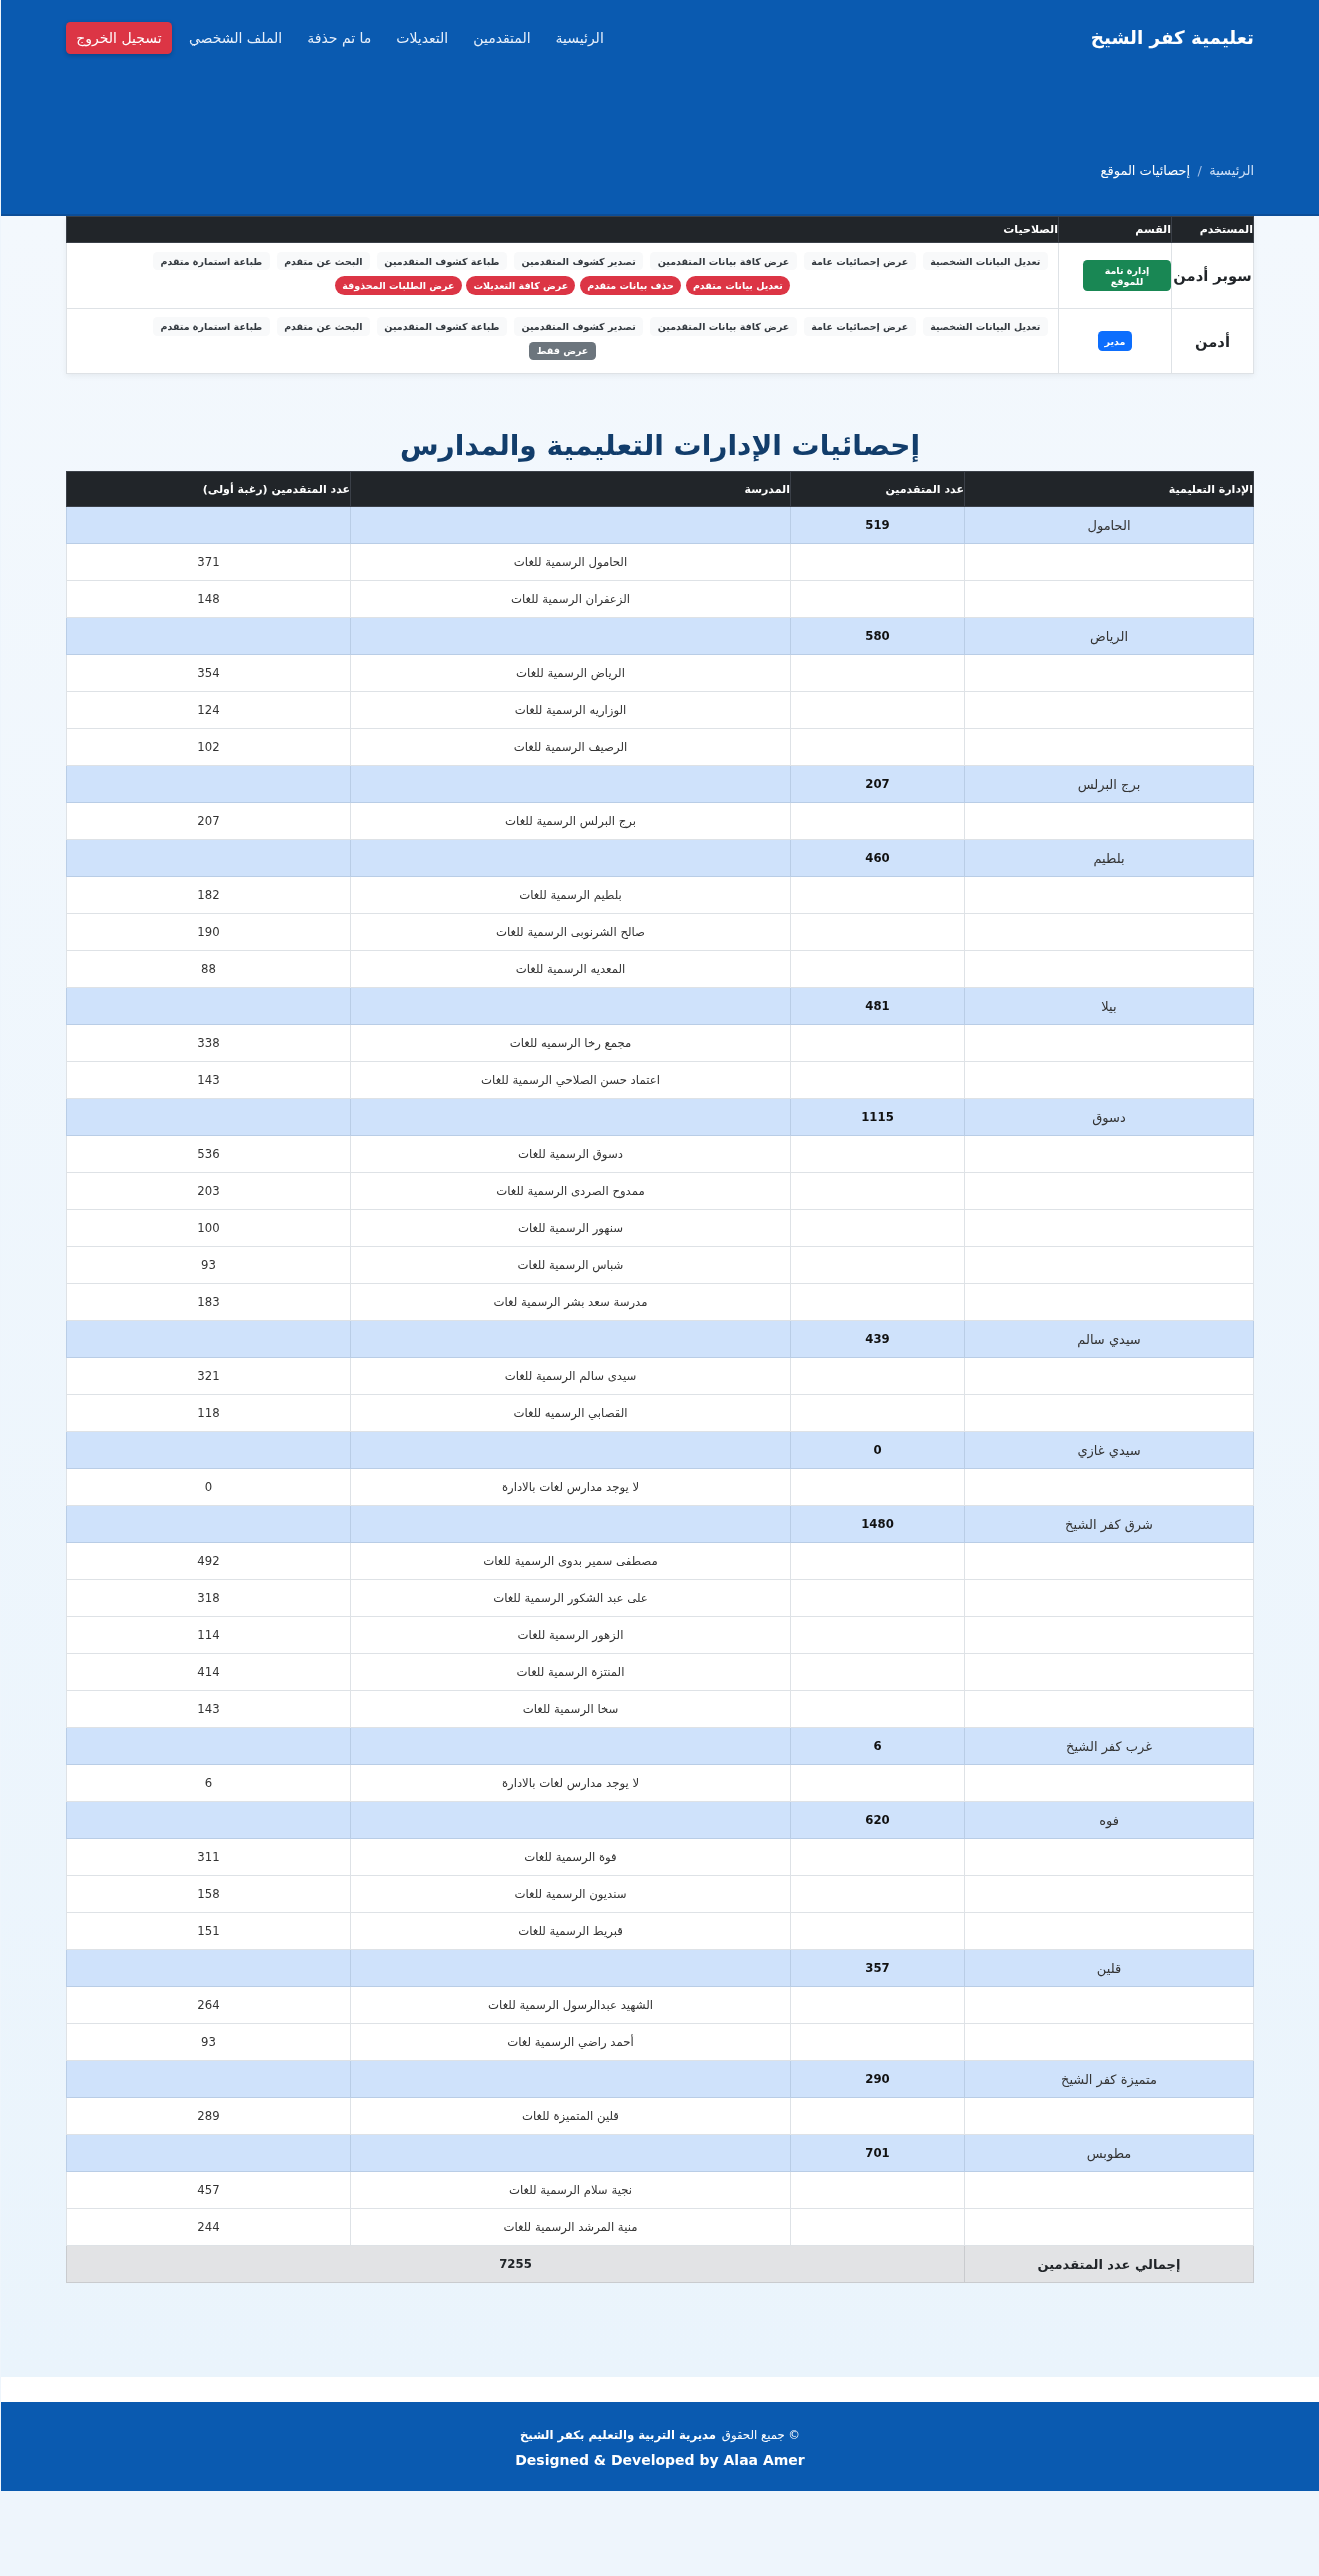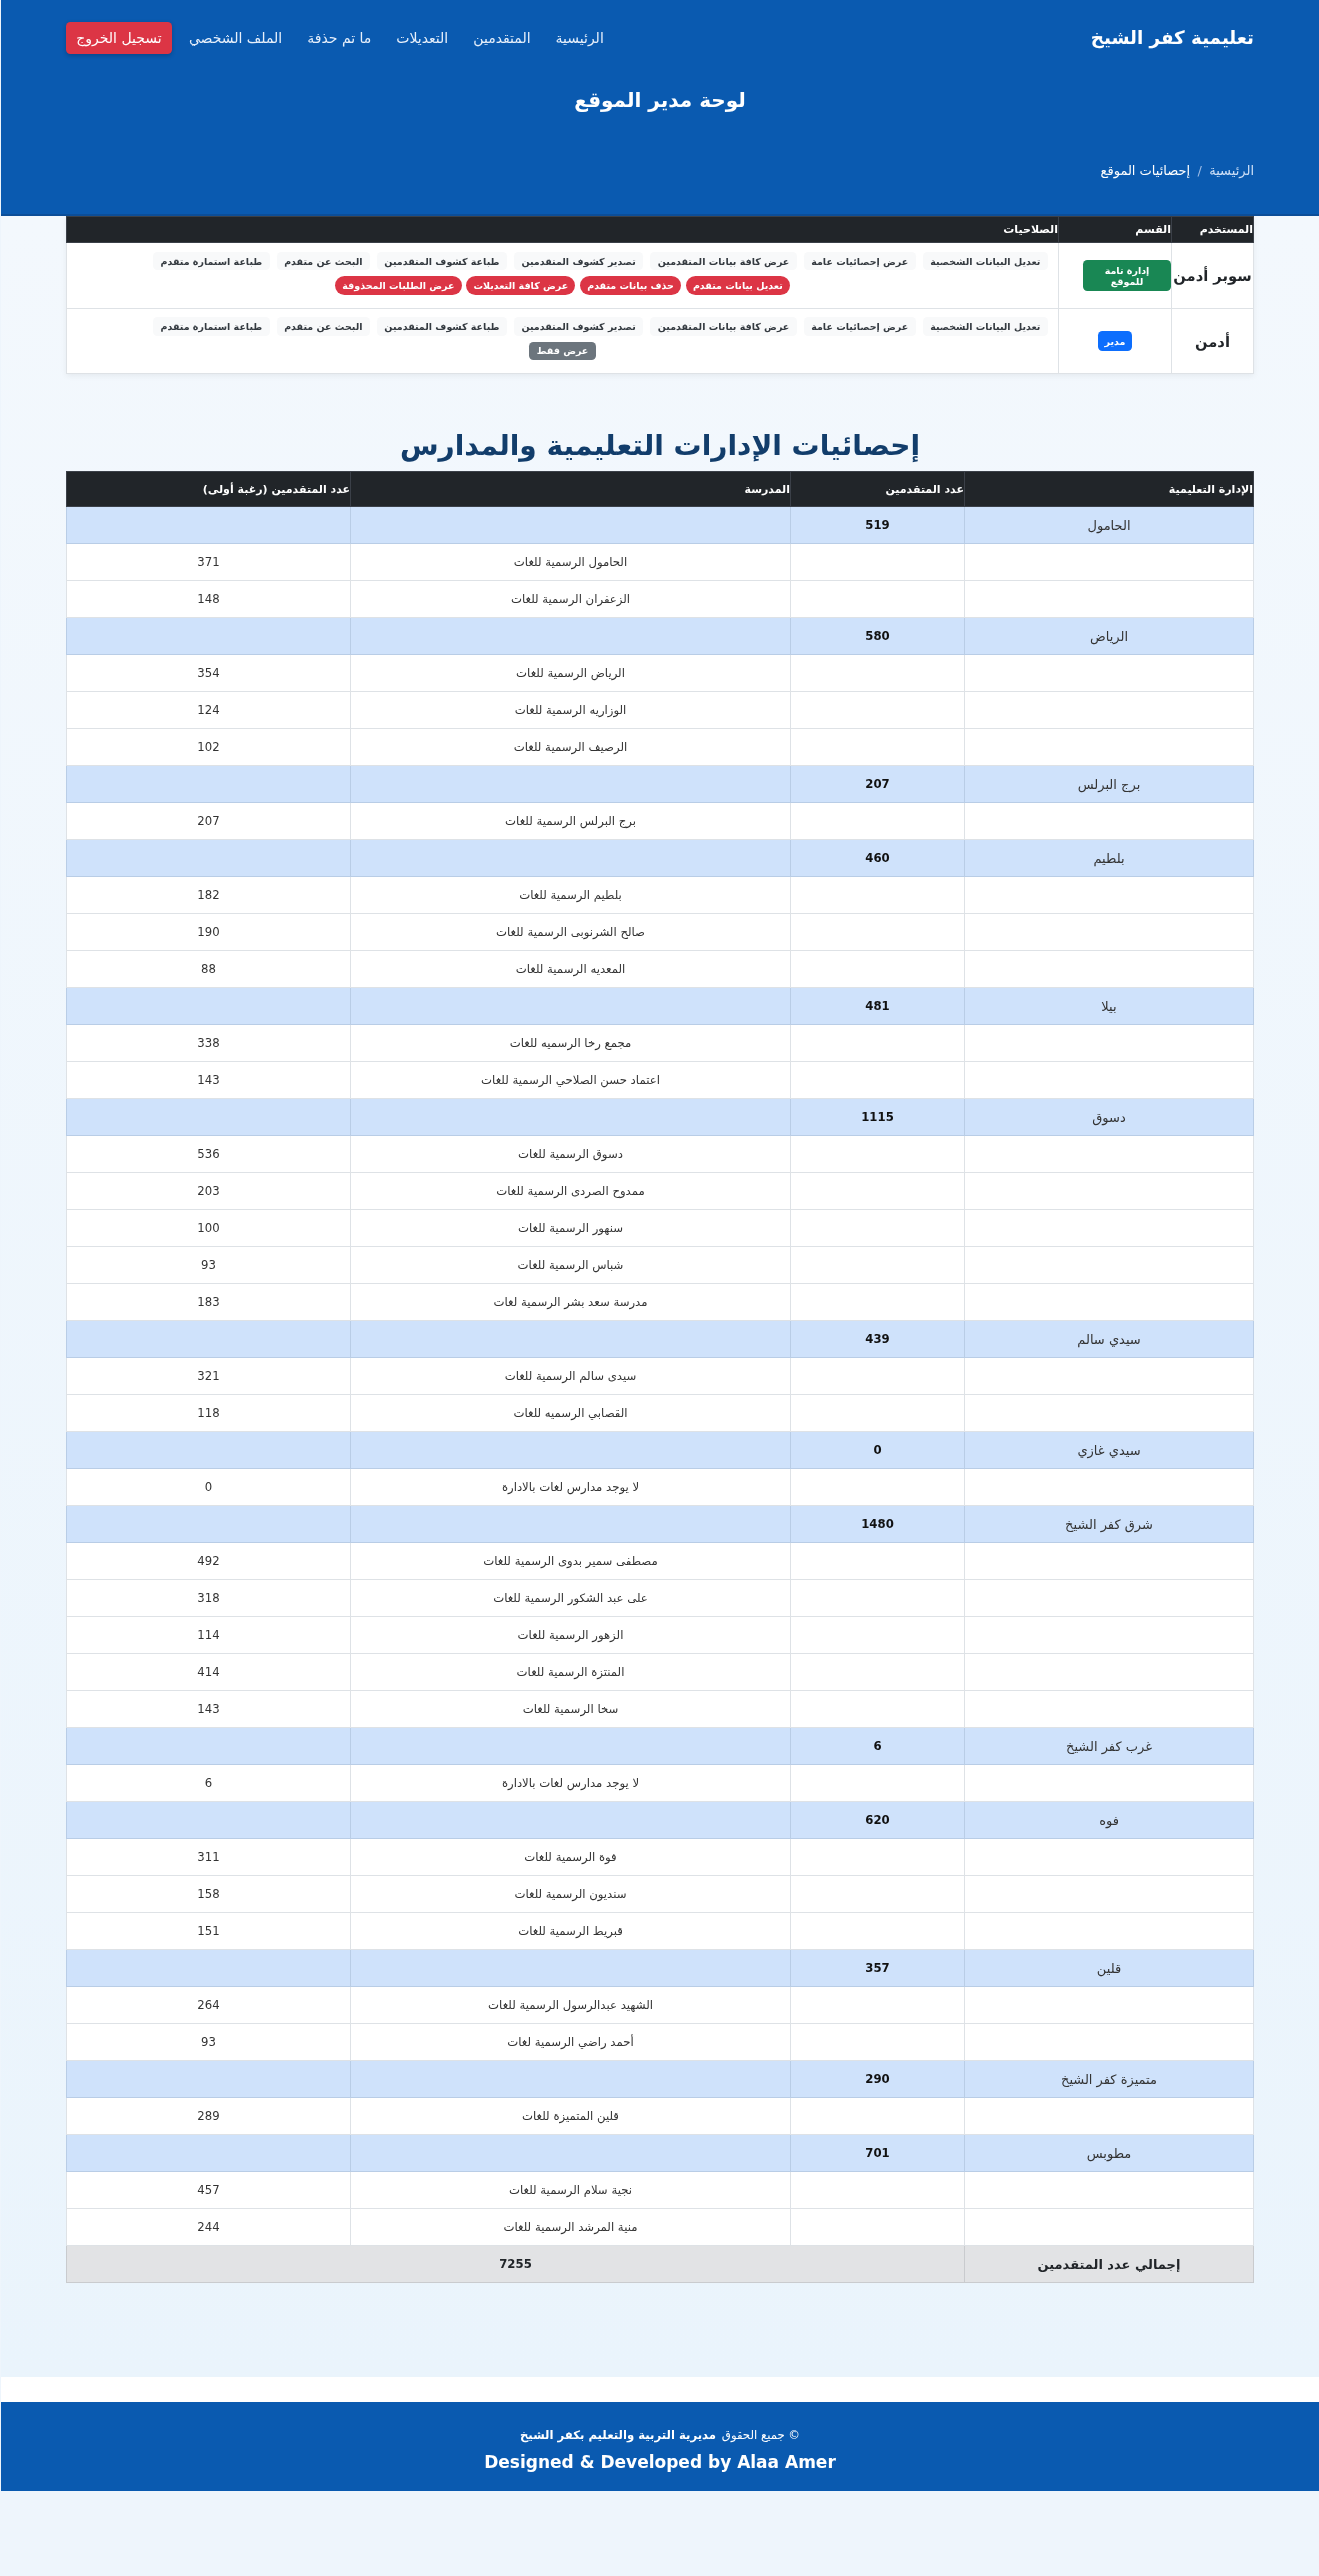--- a/index.html
+++ b/index.html
@@ -83,38 +83,37 @@
   .school-row td { background: #fff; font-size: 11.7px; color: #333; }
   .total-row td { background: #e2e3e5; height: 37px; font-weight: bold; border-color: #c9cbce; }
   .total-row td.total-label { font-size: 13px; }
   .after-table { height: 94px; }
 
   
   .footer-gap { height: 25px; background: #fff; }
   .footer { background: #0a5ab0; height: 89px; color: #fff; text-align: center; padding-top: 26px; }
   .footer-line1 { font-size: 11.7px; }
   .footer-line1 .org { font-weight: bold; margin-right: 2px; }
-  .footer-line2 { font-size: 17px; font-weight: bold; margin-top: 10.3px; direction: ltr; }
+  .footer-line2 { font-size: 14px; font-weight: bold; margin-top: 10.3px; direction: ltr; }
 </style>
 </head>
 <body>
 
 <header class="hero">
   <nav class="navbar">
     <a class="brand">تعليمية كفر الشيخ</a>
     <div class="nav-links">
       <a class="nav-link">الرئيسية</a>
       <a class="nav-link">المتقدمين</a>
       <a class="nav-link">التعديلات</a>
       <a class="nav-link">ما تم حذفة</a>
       <a class="nav-link">الملف الشخصي</a>
       <button class="logout-btn">تسجيل الخروج</button>
     </div>
   </nav>
-  <h1 class="hero-title">لوحة مدير الموقع</h1>
   <div class="breadcrumb">
     <a class="crumb-link">الرئيسية</a>
     <span class="sep">/</span>
     <span class="crumb-current">إحصائيات الموقع</span>
   </div>
 </header>
 
 <main class="main">
 
   <table class="perm-table">

